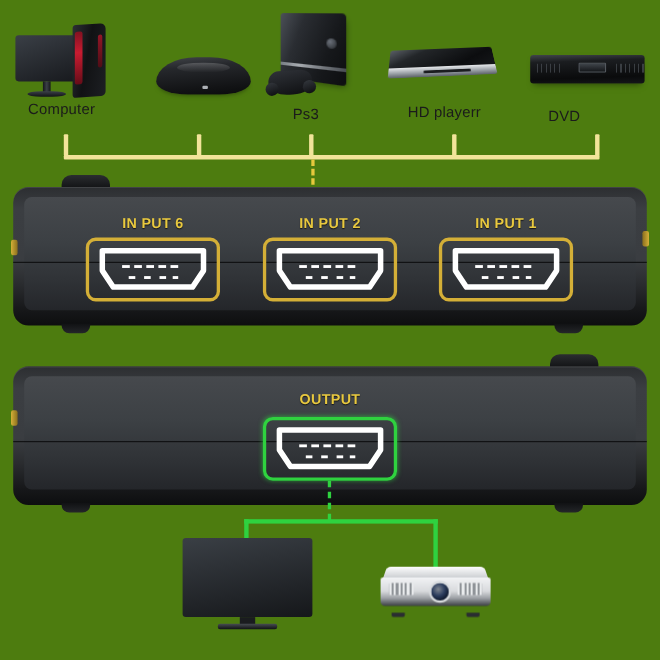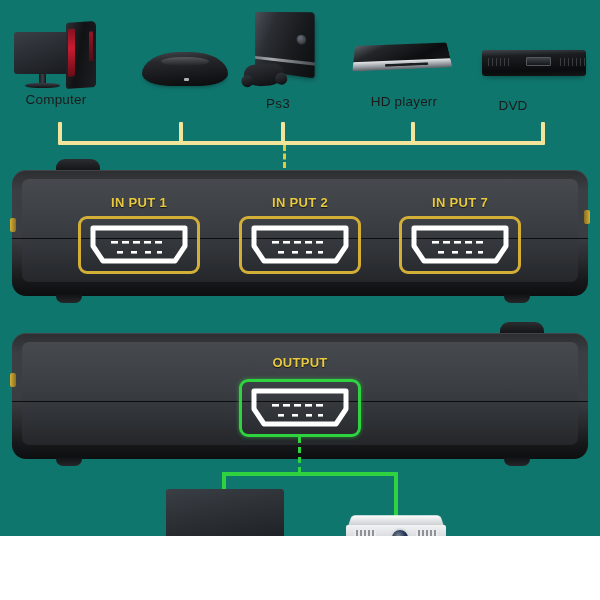--- a/index.html
+++ b/index.html
@@ -7,22 +7,22 @@
     margin: 0;
     padding: 0;
     background: #ffffff;
   }
   body {
     font-family: "Liberation Sans", sans-serif;
   }
   #stage {
     position: relative;
     width: 600px;
-    height: 536px;
-    background: #0f766e;
+    height: 600px;
+    background: #4d7c0f;
     overflow: hidden;
   }
   .lbl {
     position: absolute;
     text-align: center;
     color: #1b1b1b;
     font-size: 13.5px;
     font-family: "Liberation Sans", sans-serif;
     white-space: pre;
     letter-spacing: .2px;
@@ -392,21 +392,21 @@
         <rect x="44" y="16" width="7" height="2.6"></rect>
           <rect x="55" y="16" width="7" height="2.6"></rect>
         <rect x="66" y="16" width="7" height="2.6"></rect>
         <rect x="28" y="26" width="6" height="2.6"></rect>
           <rect x="42" y="26" width="6" height="2.6"></rect>
         <rect x="56" y="26" width="6" height="2.6"></rect>
           <rect x="68" y="26" width="5" height="2.6"></rect>
       </g>
     </svg>
   </div>
-  <div class="port-cap" style="left:139px; top:195px;">IN PUT 1</div>
+  <div class="port-cap" style="left:139px; top:195px;">IN PUT 6</div>
 
   <div class="port-wrap" style="left:239px; top:216px; width:122px; height:58px;">
     <div class="port-ring"></div>
     <svg class="port-svg" width="100" height="40" viewBox="0 0 100 40">
       <path d="M4 3 H96 V21 L86 36 H14 L4 21 Z" fill="none" stroke="#ffffff" stroke-width="5" stroke-linejoin="round"></path>
       <g fill="#ffffff">
         <rect x="22" y="16" width="7" height="2.6"></rect>
           <rect x="33" y="16" width="7" height="2.6"></rect>
         <rect x="44" y="16" width="7" height="2.6"></rect>
           <rect x="55" y="16" width="7" height="2.6"></rect>
@@ -430,21 +430,21 @@
         <rect x="44" y="16" width="7" height="2.6"></rect>
           <rect x="55" y="16" width="7" height="2.6"></rect>
         <rect x="66" y="16" width="7" height="2.6"></rect>
         <rect x="28" y="26" width="6" height="2.6"></rect>
           <rect x="42" y="26" width="6" height="2.6"></rect>
         <rect x="56" y="26" width="6" height="2.6"></rect>
           <rect x="68" y="26" width="5" height="2.6"></rect>
       </g>
     </svg>
   </div>
-  <div class="port-cap" style="left:460px; top:195px;">IN PUT 7</div>
+  <div class="port-cap" style="left:460px; top:195px;">IN PUT 1</div>
 
   <div class="knob-top" style="left:500px; top:322px;"></div>
   <div class="chassis" style="left:12px; top:333px; width:576px; height:126px;">
     <div class="chassis-inner"></div>
     <div class="seam" style="top:68px;"></div>
     <div class="side-tab" style="left:-2px; top:40px; background:linear-gradient(90deg,#d4af37,#8a6f1e);"></div>
   </div>
   <div class="foot" style="left:56px;  top:457px;"></div>
   <div class="foot" style="left:504px; top:457px;"></div>
 

